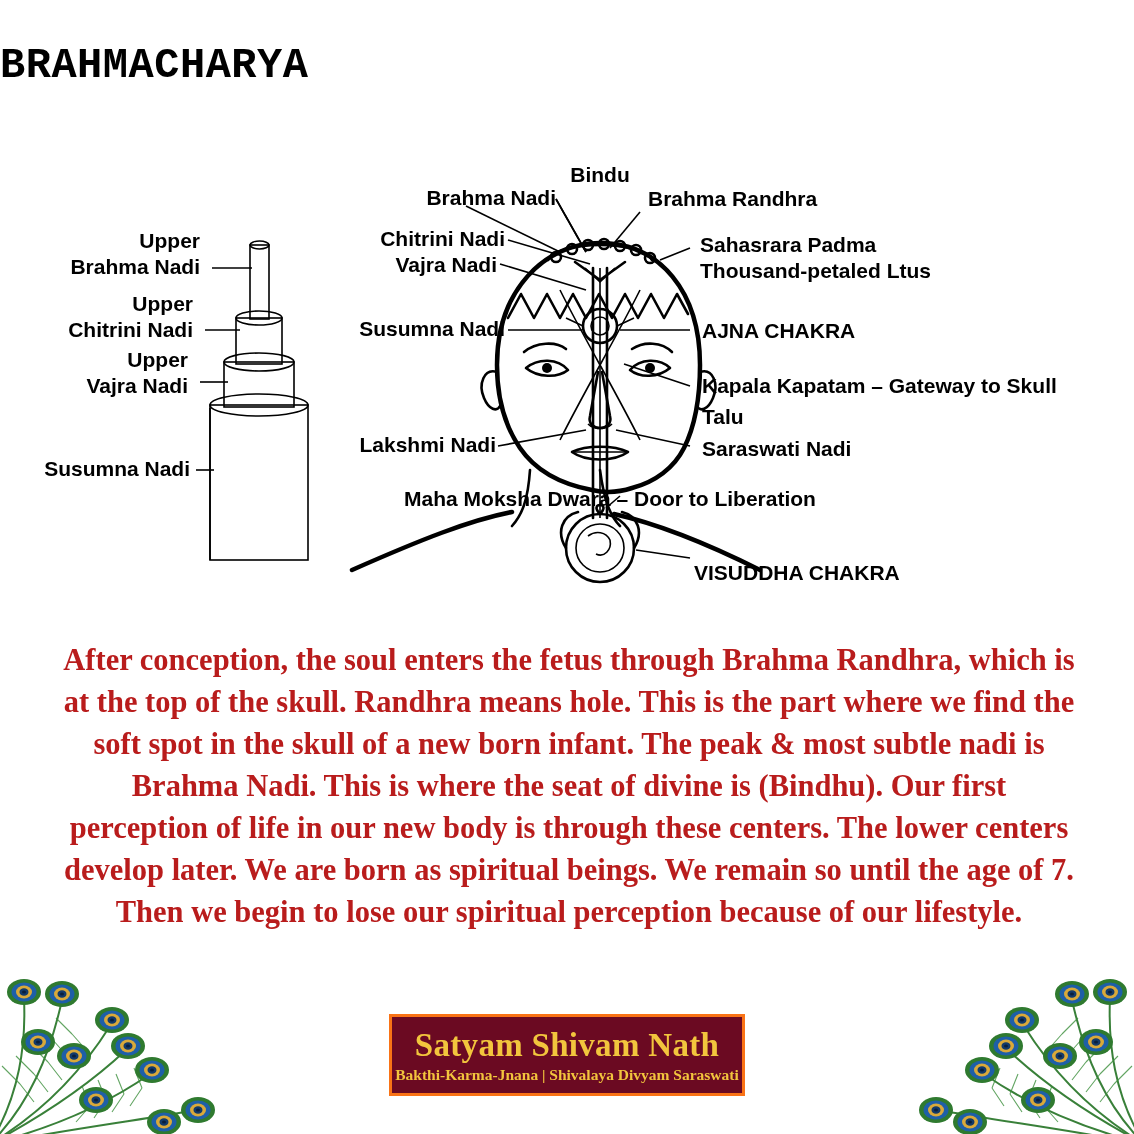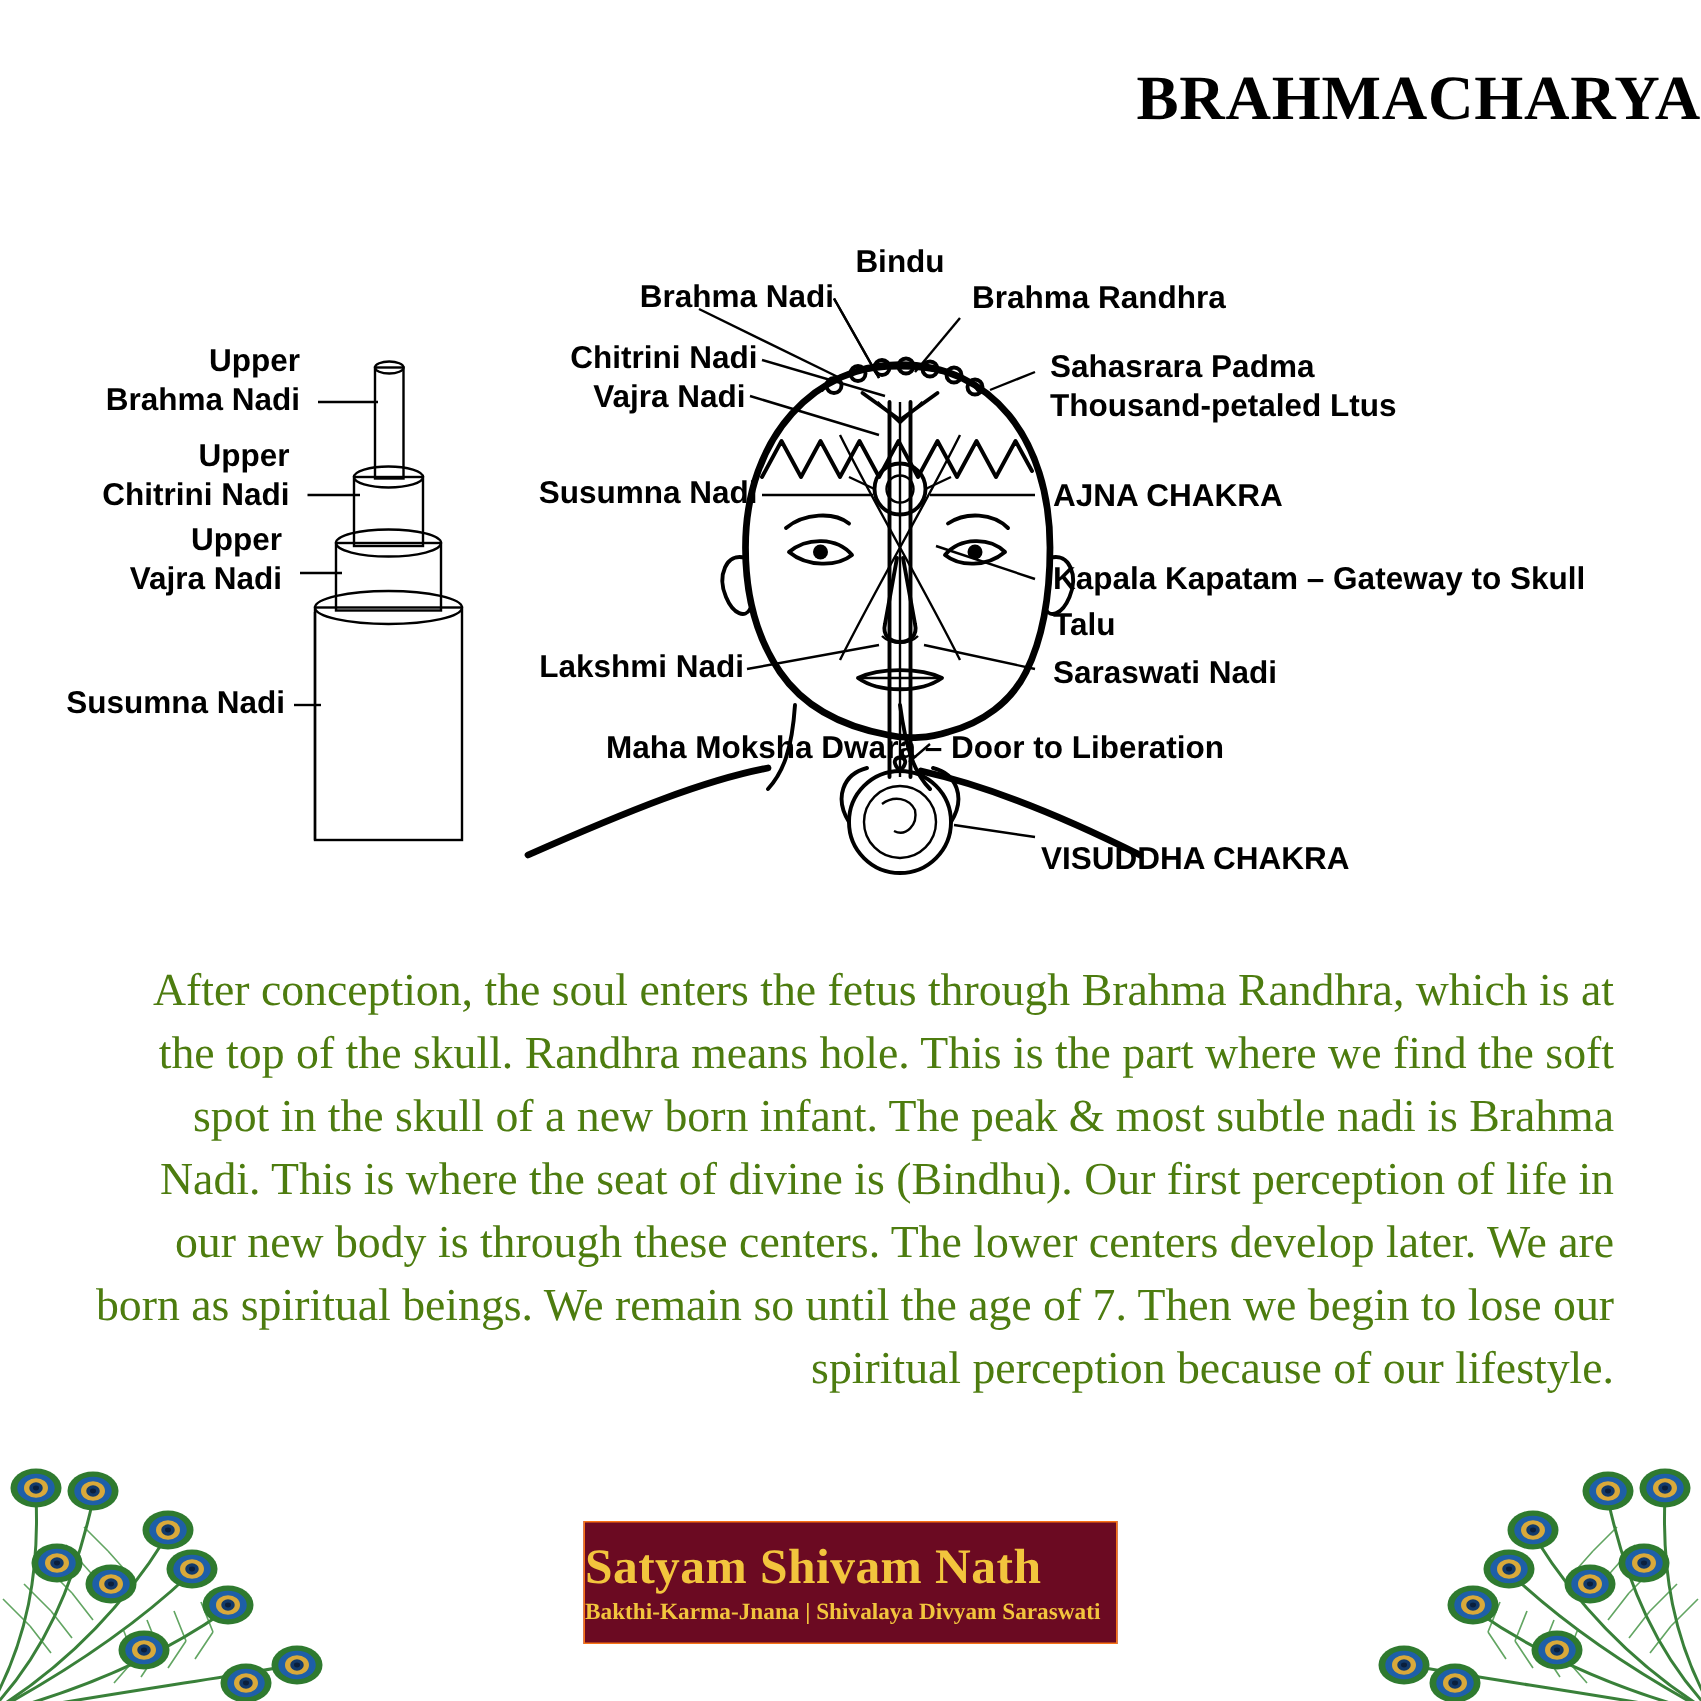--- a/index.html
+++ b/index.html
@@ -10,22 +10,22 @@
     width: 1134px;
     height: 1134px;
     background: #ffffff;
     font-family: "Liberation Serif", serif;
     overflow: hidden;
     position: relative;
   }
 
   
   .title {
-    text-align: right;
-    font-family: Liberation Serif, serif;
+    text-align: left;
+    font-family: Liberation Mono, monospace;
     font-weight: bold;
     font-size: 42px;
     letter-spacing: 0.5px;
     color: #000;
     margin-top: 42px;
   }
 
   
   .diagram {
     position: absolute;
@@ -70,36 +70,38 @@
 
   
   .bodytext {
     position: absolute;
     left: 62px;
     top: 608px;
     width: 1014px;
     font-family: "Liberation Serif", serif;
     font-size: 30.5px;
     line-height: 42px;
-    color: #4d7c0f;
-    text-align: right;
+    color: #b91c1c;
+    text-align: center;
+    font-weight: bold;
   }
 
   
   .plaque {
     position: absolute;
     left: 389px;
     top: 1014px;
     width: 356px;
     height: 82px;
     background: #6b0a22;
-    border: 1px solid #f97316;
+    border: 3px solid #f97316;
     box-sizing: border-box;
     display: flex;
     flex-direction: column;
+    align-items: center;
     justify-content: center;
   }
   .plaque-main {
     font-family: "Liberation Serif", serif;
     font-weight: bold;
     font-size: 33px;
     color: #f2c53d;
     letter-spacing: 0.3px;
     line-height: 36px;
   }

